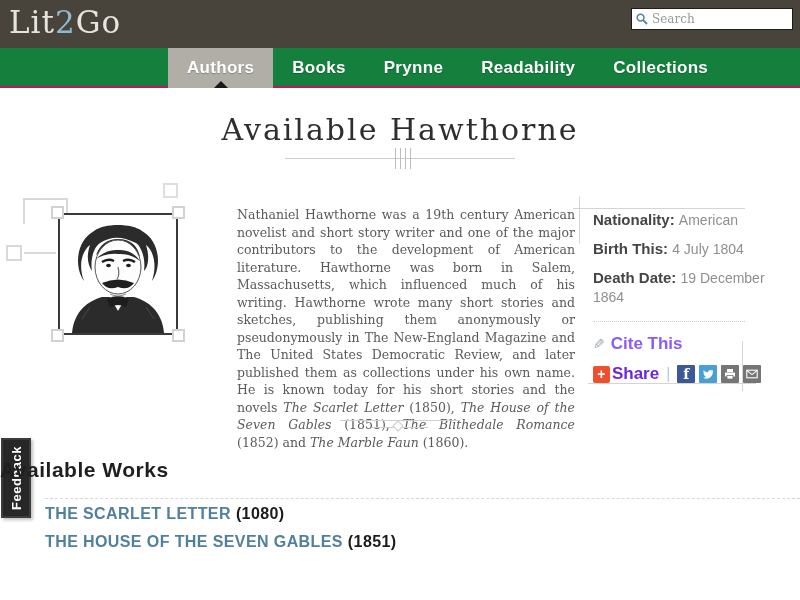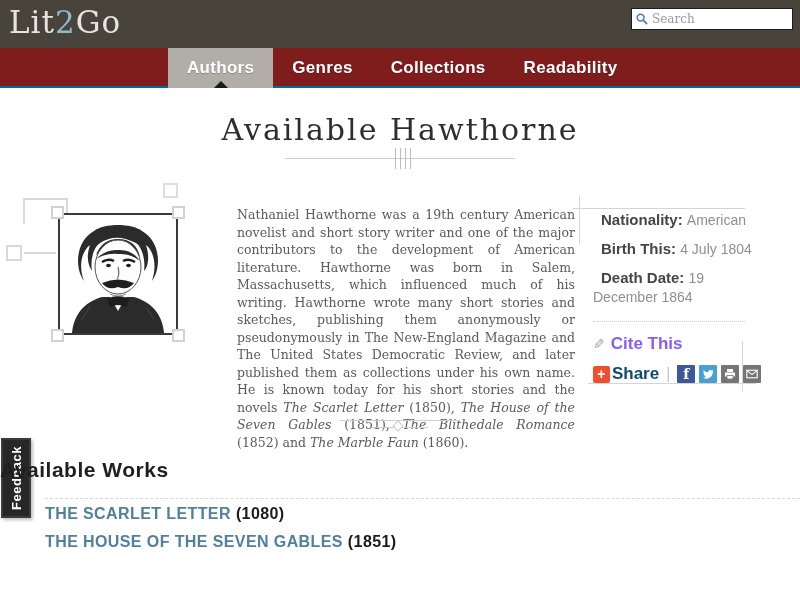--- a/index.html
+++ b/index.html
@@ -13,22 +13,22 @@
           font-size:31px; font-weight:400; color:#e6e4de; letter-spacing:1px; cursor:pointer; }
   .logo .logo-two { color:#8fb9cf; }
   .search-box { position:absolute; right:7px; top:8px; width:162px; height:22px; background:#fff;
                 border:1px solid #1d1d1d; display:flex; align-items:center; padding:0 4px;justify-content:center; }
   .search-box svg { flex:0 0 auto; margin-right:4px; }
   .search-input { border:none; outline:none; width:100%; font-family:"DejaVu Serif", serif;
                   font-size:12px; color:#555; background:transparent; }
   .search-input::placeholder { color:#999; }
 
   
-  .main-nav { position:absolute; top:48px; left:0; width:800px; height:40px; background:#7f1d1d;
-              border-bottom:2px solid #0369a1; }
+  .main-nav { position:absolute; top:48px; left:0; width:800px; height:40px; background:#15803d;
+              border-bottom:2px solid #be185d; }
   .main-nav ul { list-style:none; display:flex; padding-left:168px; height:40px; }
   .nav-item { position:relative; line-height:40px; padding:0 19px; color:#fff; font-size:17px;
               font-weight:bold; letter-spacing:.3px; cursor:pointer;
               text-shadow:0 1px 1px rgba(0,0,0,.25); }
   .nav-item.active { background:#b1aea8; }
   .nav-item.active::after { content:""; position:absolute; bottom:0; left:50%; margin-left:-7px;
               border-left:7px solid transparent; border-right:7px solid transparent;
               border-bottom:7px solid #191919; }
 
   
@@ -59,30 +59,30 @@
   .handle.bl { left:-9px; bottom:-9px; } .handle.br { right:-9px; bottom:-9px; }
 
   
   .bio { position:absolute; left:237px; top:206px; width:338px; font-family:"DejaVu Serif", serif;
          font-size:12.5px; line-height:17.5px; color:#5a5a5a; text-align:justify; }
   .bio em { font-style:italic; }
 
   
   .sidebar { position:absolute; left:593px; top:210px; width:172px; }
   .detail-row { margin-bottom:9px; font-size:14px; line-height:19px; }
-  .detail-label { font-weight:bold; color:#454545; font-size:15px;margin-left:8px; }
+  .detail-label { font-weight:bold; color:#454545; font-size:15px; }
   .detail-value { color:#8f8f8f;margin-top:12px; }
   .dotted-divider { border:none; border-top:1px dotted #cfcfcf; margin:14px 0 12px 0; width:152px; }
   .cite-row { display:flex; align-items:center; margin-bottom:10px; cursor:pointer; }
   .cite-pencil { color:#9aa6ad; font-size:14px; margin-right:6px; transform:scaleX(-1); display:inline-block; }
   .cite-label { color:#8b5cf6; font-size:17px; font-weight:bold; }
   .share-row { display:flex; align-items:center; }
   .share-plus { width:17px; height:17px; background:#ee4f2e; color:#fff; font-weight:bold;
                 font-size:14px; line-height:16px; text-align:center; border-radius:2px; cursor:pointer; }
-  .share-label { color:#0c4a6e; font-size:17px; font-weight:bold; margin:0 7px 0 2px; cursor:pointer; }
+  .share-label { color:#6d28d9; font-size:17px; font-weight:bold; margin:0 7px 0 2px; cursor:pointer; }
   .share-pipe { color:#b9cdd8; font-size:16px; margin-right:7px; }
   .share-icon { width:18px; height:18px; margin-right:4px; display:flex; align-items:center;
                 justify-content:center; cursor:pointer; border-radius:1px; }
   .share-icon.fb { background:#3b5998; color:#fff; font-family:"DejaVu Serif", serif;
                    font-weight:bold; font-size:14px; }
   .share-icon.tw { background:#4aa0d5; }
   .share-icon.pr { background:#757575; }
   .share-icon.em { background:#757575; }
 
   
@@ -126,23 +126,24 @@
         <circle cx="4.6" cy="4.6" r="3.4" fill="none" stroke="#4f81a0" stroke-width="1.6"></circle>
         <line x1="7.2" y1="7.2" x2="11" y2="11" stroke="#4f81a0" stroke-width="1.8"></line>
       </svg>
       <input class="search-input" type="text" placeholder="Search" style="">
     </div>
   </header>
 
   <nav class="main-nav">
     <ul>
         <li class="nav-item active">Authors</li>
-        <li class="nav-item">Genres</li>
+        <li class="nav-item">Books</li>
+        <li class="nav-item">Prynne</li>
+        <li class="nav-item">Readability</li>
         <li class="nav-item">Collections</li>
-        <li class="nav-item">Readability</li>
       </ul>
   </nav>
 
   <h1 class="author-title">Available Hawthorne</h1>
   <div class="title-divider deco"></div>
   <div class="title-hash deco">
       <i></i>
       <i></i>
       <i></i>
       <i></i>

